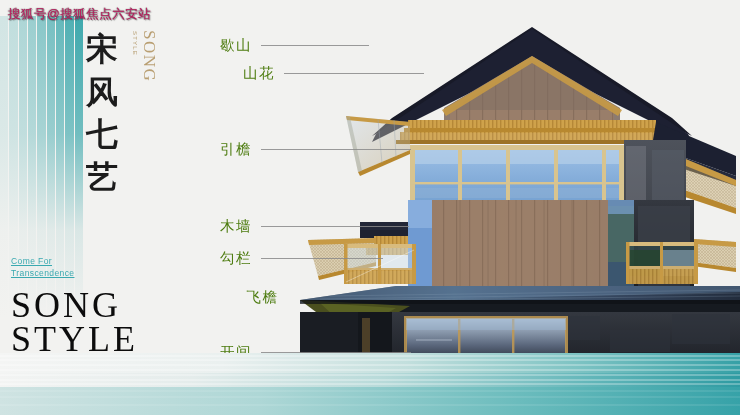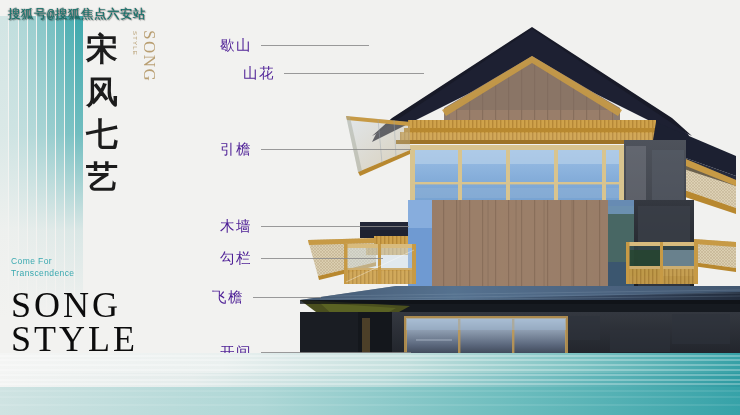--- a/index.html
+++ b/index.html
@@ -76,21 +76,21 @@
   
   .tagline {
     position:absolute;
     left:11px; top:255px;
     font-size:8.5px;
     line-height:1.45;
     color:#3aa9b0;
     letter-spacing:0.4px;
     font-family:"Liberation Sans", sans-serif;
   }
-  .tagline span { display:block; }
+  .tagline span { display:block;text-decoration:underline; }
 
   
   .bigmark {
     position:absolute;
     left:11px; top:288px;
     font-family:"Liberation Serif", serif;
     font-size:36px;
     line-height:0.95;
     color:#0c0c0c;
     letter-spacing:3px;
@@ -101,21 +101,21 @@
   
   .label-row {
     position:absolute;
     display:flex;
     align-items:center;
     height:18px;
   }
   .label-row .txt {
     font-family:"Liberation Serif", serif;
     font-size:14.5px;
-    color:#4c1d95;
+    color:#4d7c0f;
     font-weight:400;
     letter-spacing:1.5px;
     white-space:nowrap;
   }
   .label-row .lead {
     height:1px;
     background:#8a8a8a;
     margin-left:9px;
     opacity:.85;
   }
@@ -134,23 +134,23 @@
     position:absolute;
     left:0; bottom:0;
     width:740px; height:62px;
     overflow:hidden;
   }
 
   
   .watermark {
     position:absolute;
     left:8px; top:6px;
-    font-family:Liberation Mono, monospace;
+    font-family:Liberation Sans, sans-serif;
     font-size:12.5px;
-    color:#0f766e;
+    color:#be185d;
     letter-spacing:0.5px;
     text-shadow:
       0 0 1px rgba(80,80,80,.85),
       1px 1px 1px rgba(60,60,60,.55),
       -1px 0 1px rgba(60,60,60,.35);
     z-index:60;
     white-space:nowrap;
   }
 </style>
 </head>
@@ -394,21 +394,21 @@
   <div class="label-row" style="left:220px; top:217px;">
     <span class="txt">木墙</span>
     <span class="lead" style="width:148px;"></span>
   </div>
 
   <div class="label-row" style="left:220px; top:249px;">
     <span class="txt">勾栏</span>
     <span class="lead" style="width:122px;"></span>
   </div>
 
-  <div class="label-row" style="left:212px; top:288px;">
+  <div class="label-row" style="left:224px; top:288px;flex-direction:column;">
     <span class="txt">飞檐</span>
     <span class="lead" style="width:68px;"></span>
   </div>
 
   <div class="label-row" style="left:220px; top:318px;margin-top:25px;">
     <span class="txt">开间</span>
     <span class="lead" style="width:150px;"></span>
   </div>
 
   <div class="vtitle">

